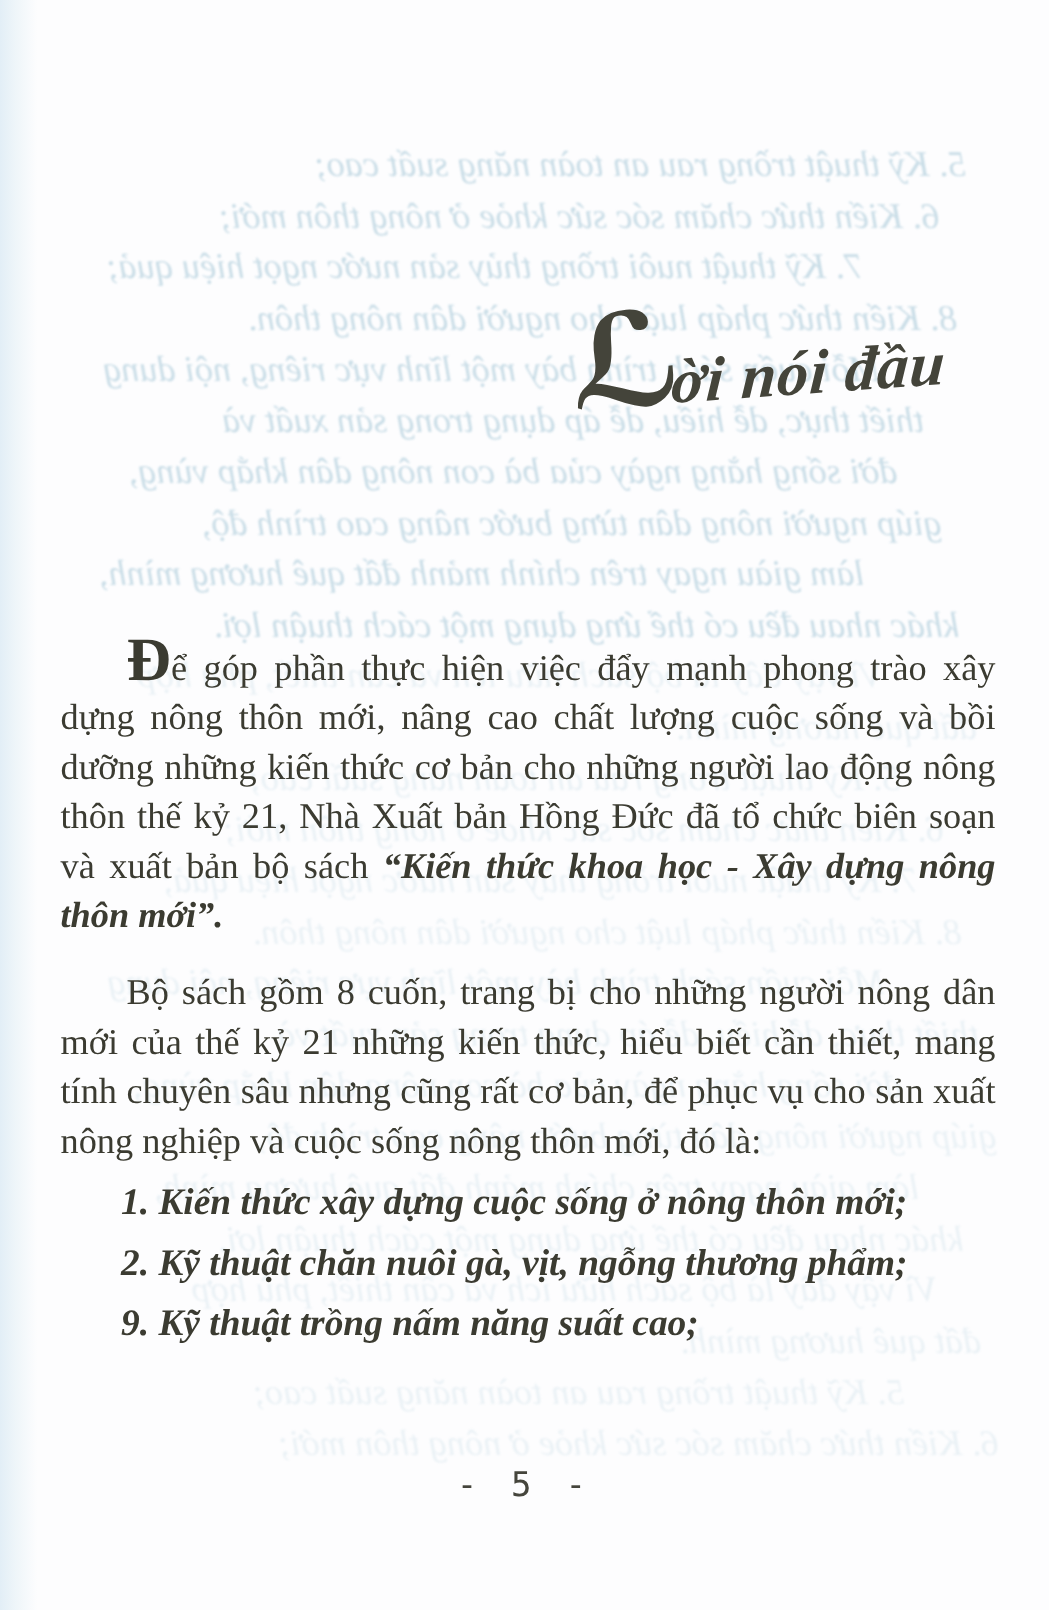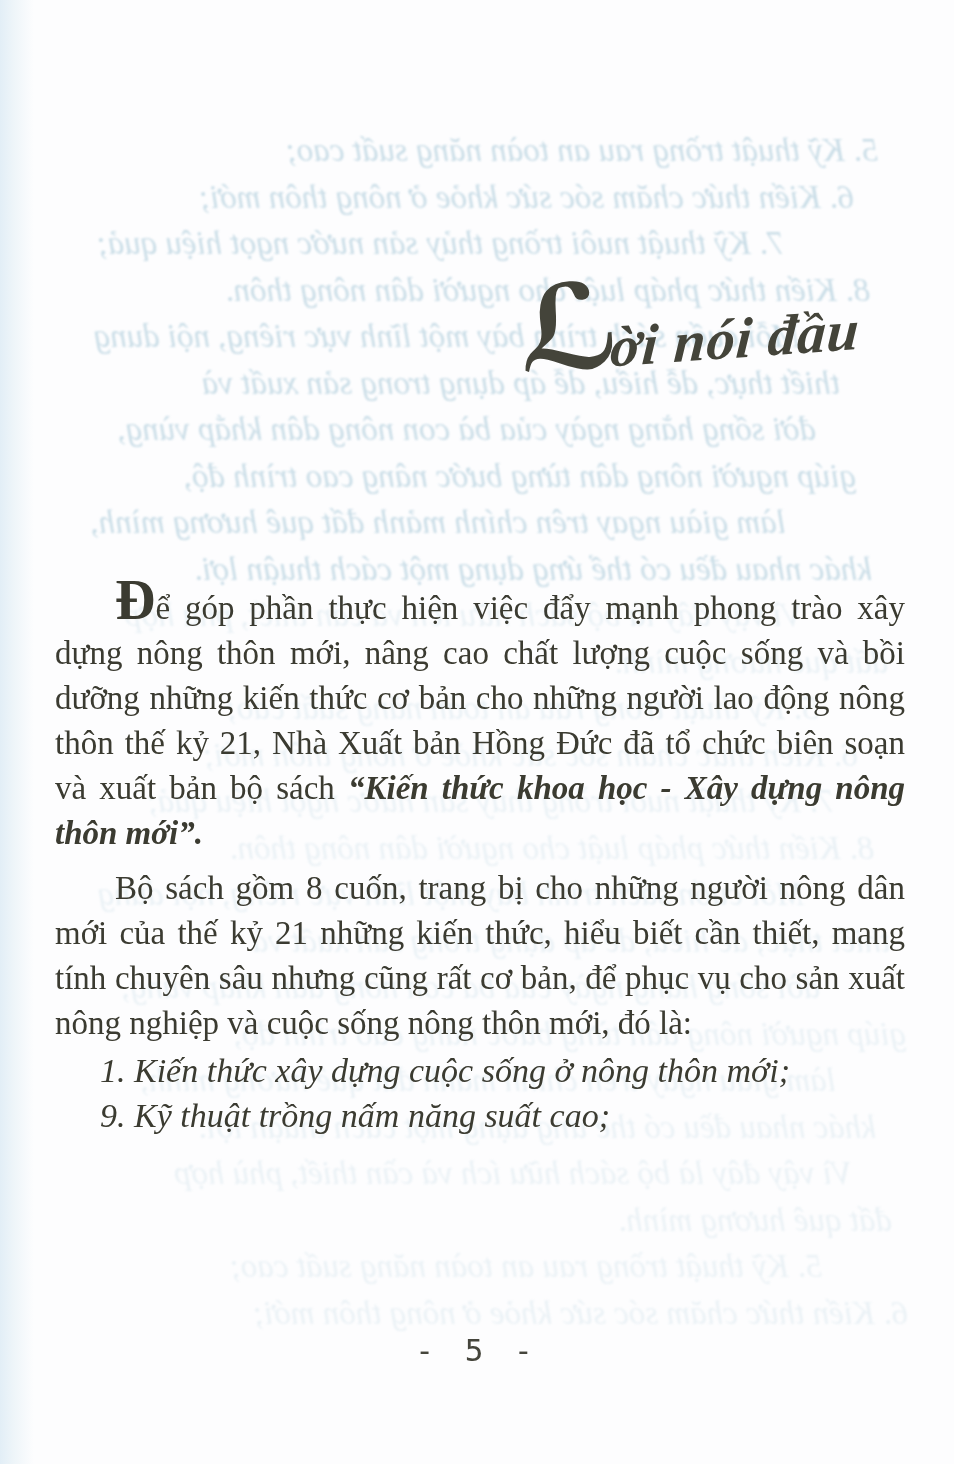--- a/index.html
+++ b/index.html
@@ -72,39 +72,40 @@
     width:850px;
     z-index:2;
     font-size:33px;
     line-height:45px;
   }
   .para{
     margin:0;
     text-align:justify;
     text-indent:60px;
   }
-  .para.p2{margin-top:10px;}
+  .para.p2{margin-top:25px;}
   .dropcap{
     font-size:56px;
     font-weight:bold;
     line-height:45px;
     vertical-align:baseline;
   }
   .emphasis{
     font-weight:bold;
     font-style:italic;
   }
   .book-list{margin-top:2px;}
   .list-item{
-    margin:0;
+    margin:10px;
     text-align:justify;
     text-indent:45px;
     font-style:italic;
     font-size:34px;
     line-height:45px;
+    font-weight:bold;
   }
   .page-number{
     position:absolute;
     left:0;top:1332px;
     width:954px;
     text-align:center;
     font-family:"DejaVu Sans Mono",monospace;
     font-size:31px;
     letter-spacing:6px;
     color:#45453c;
@@ -151,19 +152,20 @@
     <span class="title-initial">ℒ</span><span class="title-rest">ời nói đầu</span>
   </div>
 
   <main class="text-block">
     <p class="para p1"><span class="dropcap">Đ</span><span>ể góp phần thực hiện việc đẩy mạnh phong trào xây dựng nông thôn mới, nâng cao chất lượng cuộc sống và bồi dưỡng những kiến thức cơ bản cho những người lao động nông thôn thế kỷ 21, Nhà Xuất bản Hồng Đức đã tổ chức biên soạn và xuất bản bộ sách </span><span class="emphasis">“Kiến thức khoa học - Xây dựng nông thôn mới”.</span></p>
 
     <p class="para p2">Bộ sách gồm 8 cuốn, trang bị cho những người nông dân mới của thế kỷ 21 những kiến thức, hiểu biết cần thiết, mang tính chuyên sâu nhưng cũng rất cơ bản, để phục vụ cho sản xuất nông nghiệp và cuộc sống nông thôn mới, đó là:</p>
 
     <div class="book-list">
         <p class="list-item">1. Kiến thức xây dựng cuộc sống ở nông thôn mới;</p>
+        <p class="list-item">2. Kỹ thuật chăn nuôi gà, vịt, ngỗng thương phẩm;</p>
         <p class="list-item">9. Kỹ thuật trồng nấm năng suất cao;</p>
       </div>
   </main>
 
   <div class="page-number">- 5 -</div>
 
 </div>
 
 </body></html>

